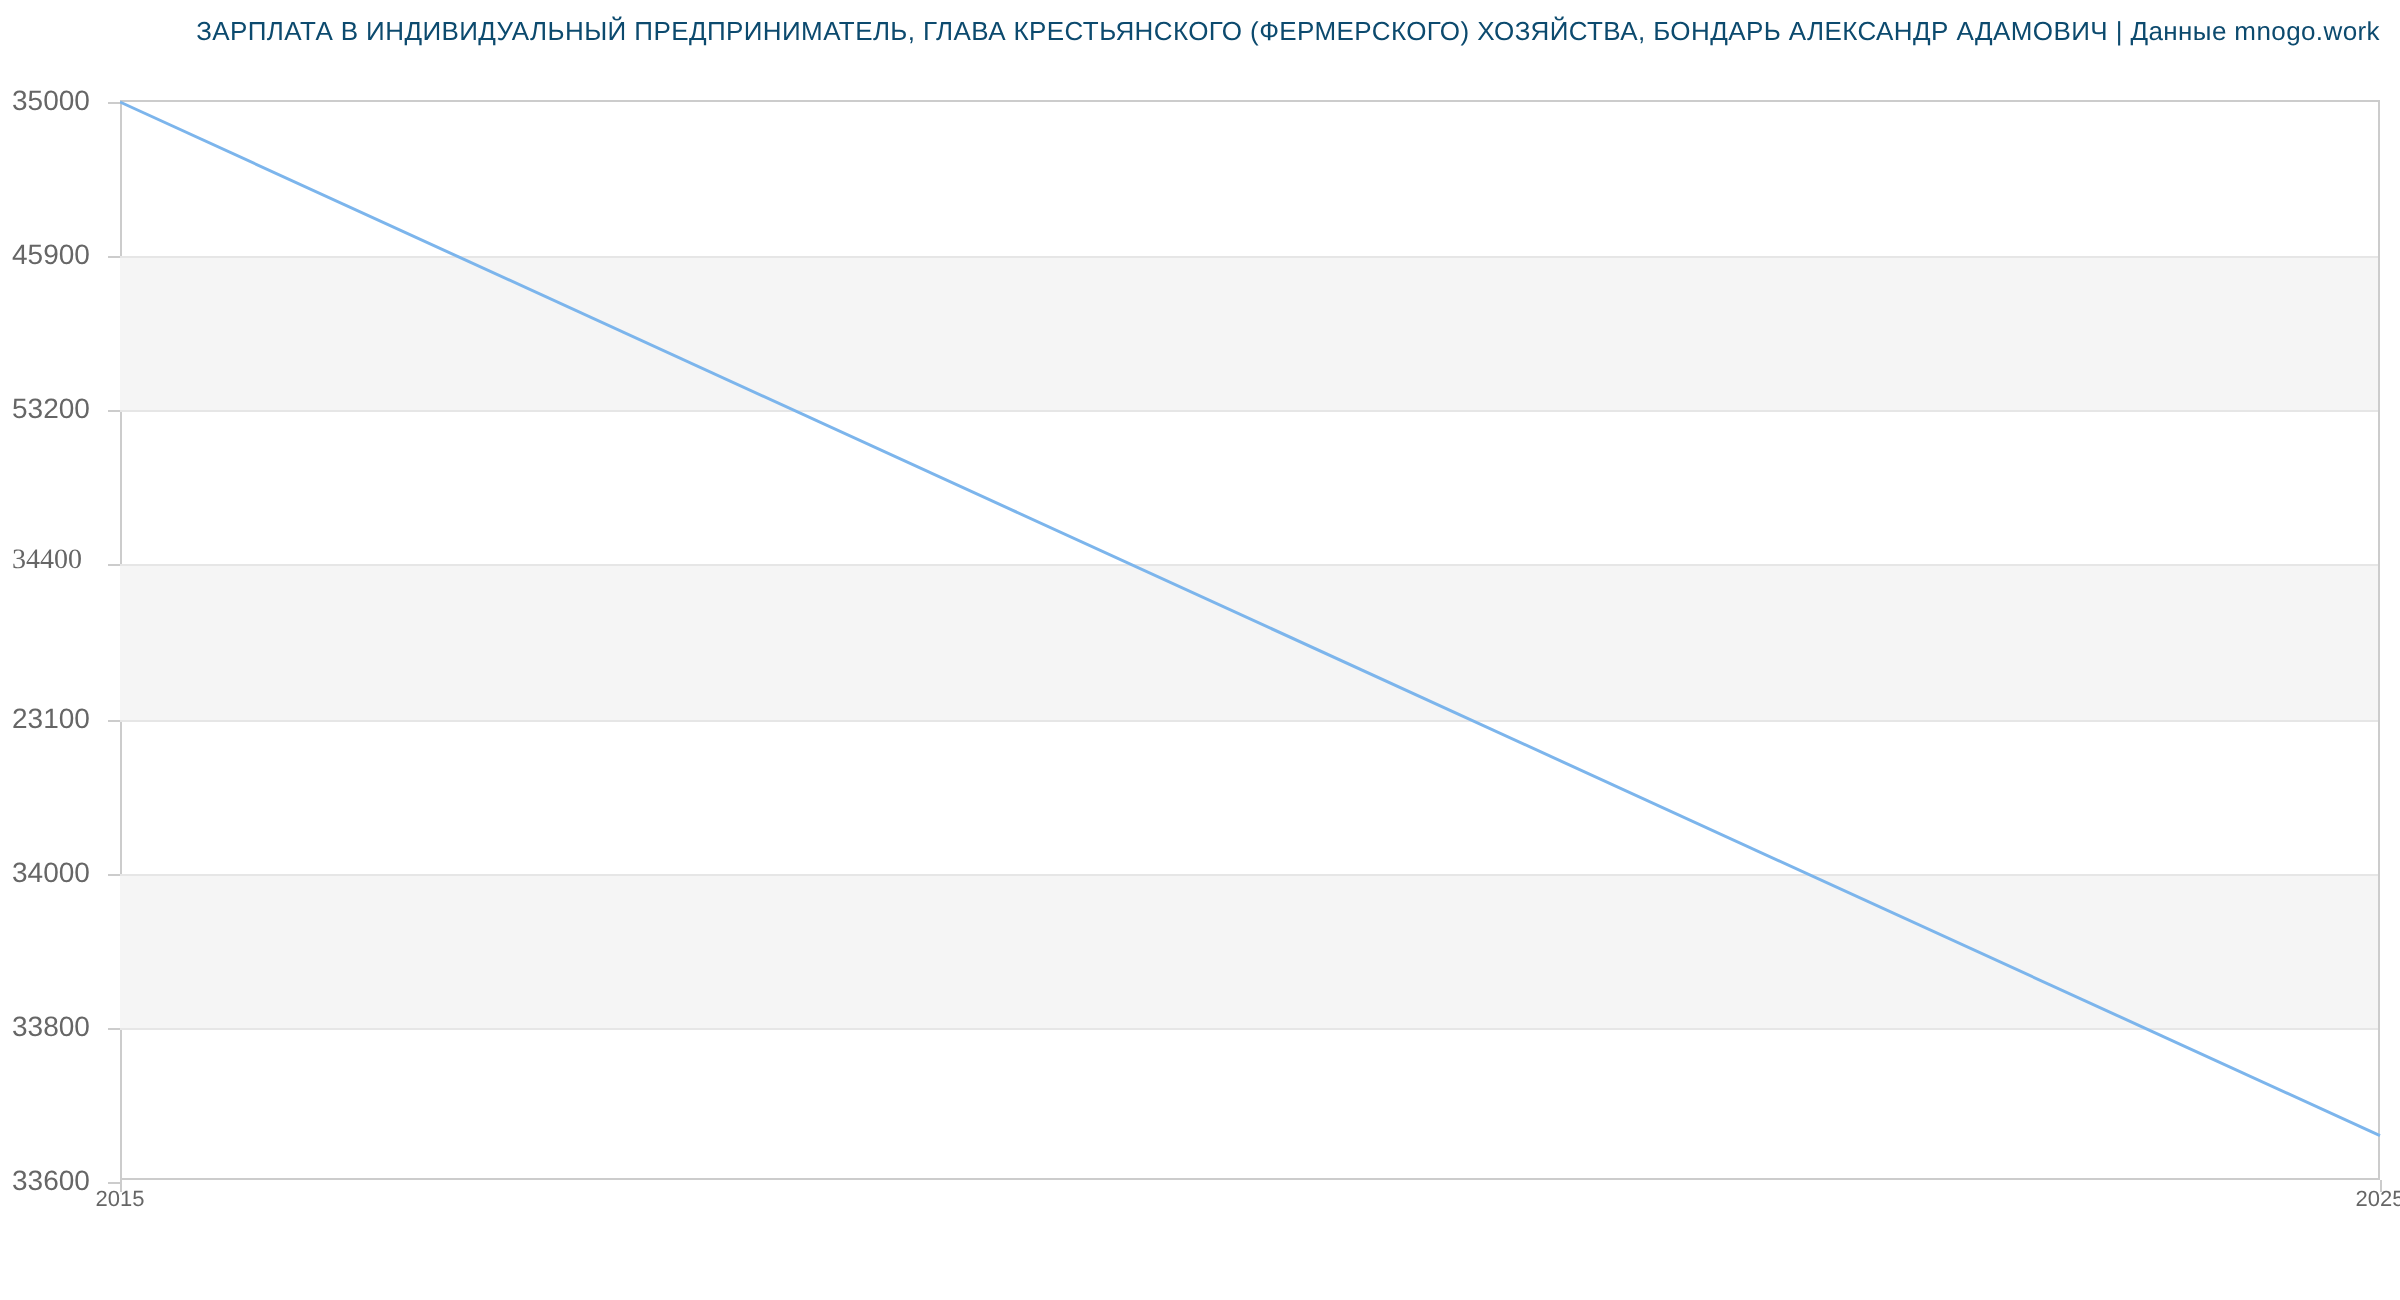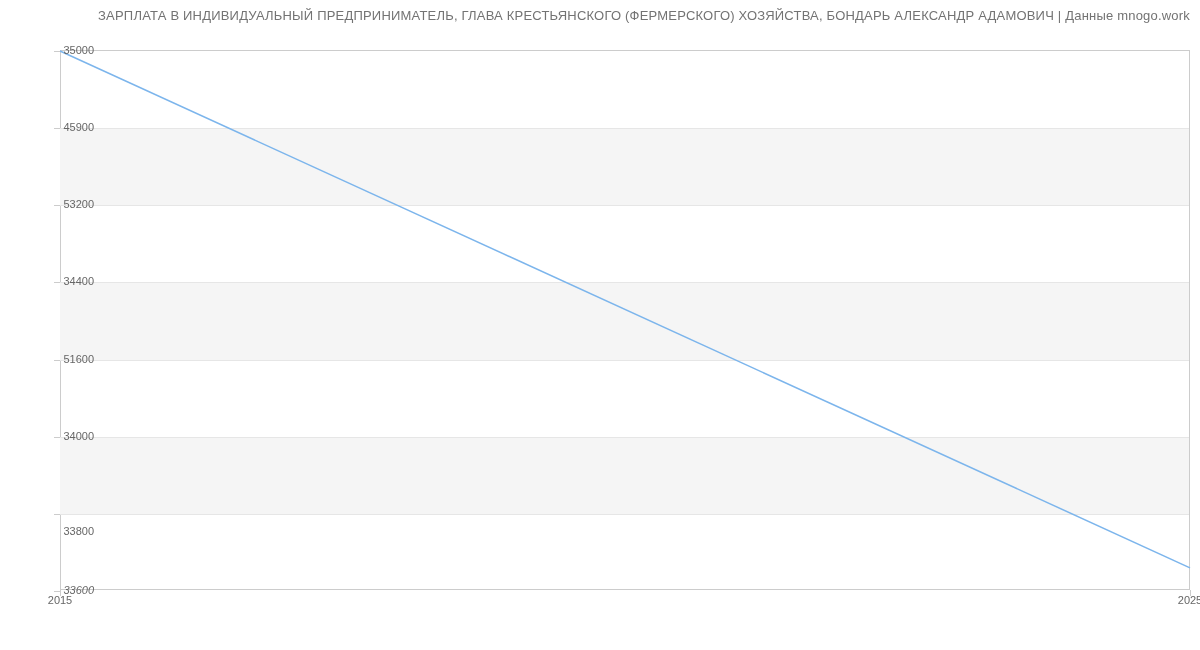--- a/index.html
+++ b/index.html
@@ -6,21 +6,21 @@
     body {
       font-family: Arial, Helvetica, sans-serif;
       background: #fff;
       width: 1200px;
       height: 650px;
       position: relative;
     }
     .title {
       text-align: right;
       font-size: 13px;
-      color: #737373;
+      color: #0c4a6e;
       padding: 8px 10px 4px;
       letter-spacing: 0.2px;
     }
     .chart-container {
       position: absolute;
       left: 60px;
       top: 30px;
       width: 1130px;
       height: 590px;
     }
@@ -51,24 +51,24 @@
     .grid-line-bottom {
       position: absolute;
       left: 0;
       width: 100%;
       height: 1px;
       bottom: 0;
       background: #ccc;
     }
     .y-tick {
       position: absolute;
-      right: 1096px;
+      right: 1134px;
       width: 50px;
-      text-align: right;
-      font-size: 11px;
+      text-align: left;
+      font-size: 14px;
       color: #666;
       transform: translateY(-50%);
     }
     .x-tick {
       position: absolute;
       top: 564px;
       font-size: 11px;
       color: #666;
       transform: translateX(-50%);
     }
@@ -137,25 +137,25 @@
         <div class="y-tick-mark" style="top: 154.286px;"></div>
         <div class="y-tick-mark" style="top: 77.1429px;"></div>
         <div class="y-tick-mark" style="top: 0px;"></div>
       </div>
     <div id="x-tick-marks">
         <div class="x-tick-mark" style="left: 0px;"></div>
         <div class="x-tick-mark" style="left: 1130px;"></div>
       </div>
   </div>
   <div id="y-ticks">
-      <div class="y-tick" style="top: 560px; font-style: italic;">33600</div>
-      <div class="y-tick" style="top: 482.857px; margin-top: 18px;">33800</div>
+      <div class="y-tick" style="top: 560px;">33600</div>
+      <div class="y-tick" style="top: 482.857px;">33800</div>
       <div class="y-tick" style="top: 405.714px;">34000</div>
-      <div class="y-tick" style="top: 328.571px;">51600</div>
-      <div class="y-tick" style="top: 251.429px;">34400</div>
+      <div class="y-tick" style="top: 328.571px;">23100</div>
+      <div class="y-tick" style="top: 251.429px; font-family: Liberation Serif, serif;">34400</div>
       <div class="y-tick" style="top: 174.286px;">53200</div>
       <div class="y-tick" style="top: 97.1429px;">45900</div>
       <div class="y-tick" style="top: 20px;">35000</div>
     </div>
   <div id="x-ticks">
       <div class="x-tick" style="left: 0px;">2015</div>
       <div class="x-tick" style="left: 1130px;">2025</div>
     </div>
 </div>
 

